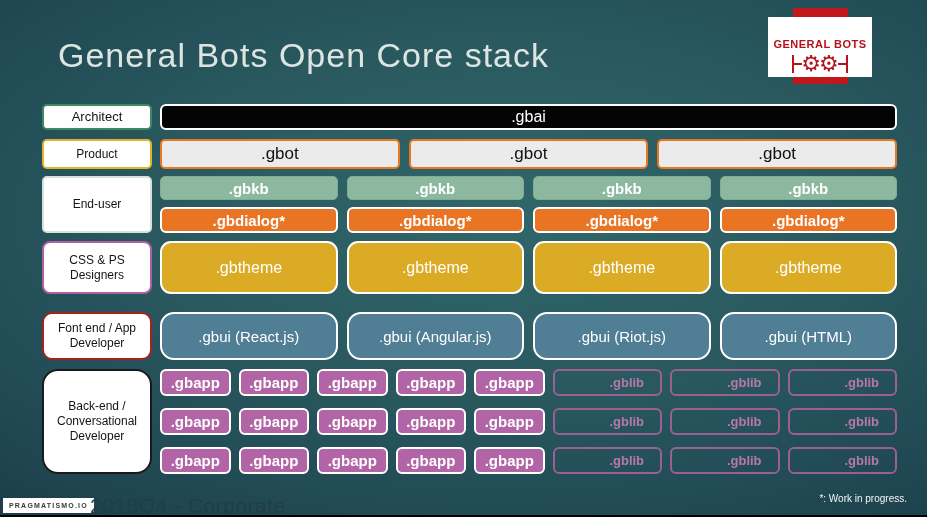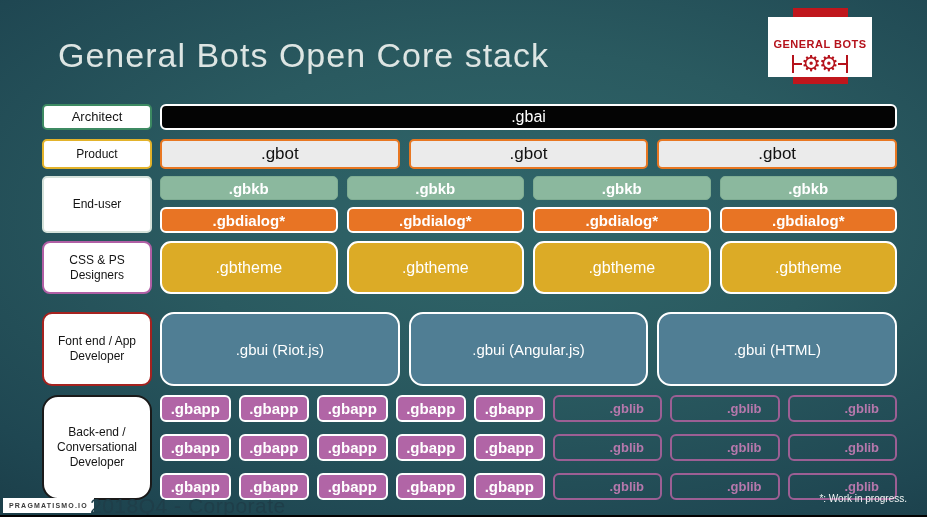--- a/index.html
+++ b/index.html
@@ -47,21 +47,21 @@
   .b-gbot{flex:1;background:#ebebeb;border:2px solid #e87722;border-radius:5px;font-size:17px;color:#111111;}
   .row-enduser{height:57px;margin-bottom:8px;}
   .b-enduser-label{border:2px solid #d5e2da;border-radius:5px;}
   .r-gbkb{height:24px;display:flex;gap:9px;margin-bottom:7px;}
   .b-gbkb{flex:1;background:#8bb89e;border:1px solid #7fad93;border-radius:5px;font-size:15px;}
   .r-gbdialog{height:26px;display:flex;gap:9px;}
   .b-gbdialog{flex:1;background:#e87424;border:2px solid #ffffff;border-radius:6px;font-size:15px;}
   .row-designers{height:53px;margin-bottom:18px;}
   .b-designers-label{border:2px solid #b05fa5;border-radius:8px;}
   .b-gbtheme{flex:1;background:#dcab26;border:2px solid #ffffff;border-radius:11px;font-size:16px;text-align:center;}
-  .row-frontend{height:74px;margin-bottom:9px;}
+  .row-frontend{height:48px;margin-bottom:9px;}
   .b-frontend-label{border:2px solid #a5221f;border-radius:10px;}
   .b-gbui{flex:1;background:#507e94;border:2px solid #ffffff;border-radius:14px;font-size:15px;}
   .row-backend{height:105px;}
   .b-backend-label{border:2px solid #1a1a1a;border-radius:16px;}
   .r-backend{height:27px;display:flex;gap:8px;margin-bottom:12px;}
   .r-backend:last-child{margin-bottom:0;}
   .b-gbapp{flex:1;background:#b165a6;border:2px solid #ffffff;border-radius:6px;font-size:15px;}
   .b-gblib{flex:1;background:transparent;border:2px solid #9c5f94;border-radius:6px;font-size:13px;color:#b678ac;padding-left:39px;}
   
   .footer-badge{
@@ -144,22 +144,23 @@
         <div class="box b-gbtheme">.gbtheme</div>
         <div class="box b-gbtheme">.gbtheme</div>
       </div>
     </div>
 
     <div class="drow row-frontend">
       <div class="label-cell">
           <div class="label-box b-frontend-label">Font end / App Developer</div>
         </div>
       <div class="content-cell">
+        <div class="box b-gbui">.gbui (React.js)</div>
+        <div class="box b-gbui">.gbui (Angular.js)</div>
         <div class="box b-gbui">.gbui (Riot.js)</div>
-        <div class="box b-gbui">.gbui (Angular.js)</div>
         <div class="box b-gbui">.gbui (HTML)</div>
       </div>
     </div>
 
     <div class="drow row-backend">
       <div class="label-cell">
           <div class="label-box b-backend-label">Back-end / Conversational Developer</div>
         </div>
       <div class="content-col">
         <div class="r-backend">

